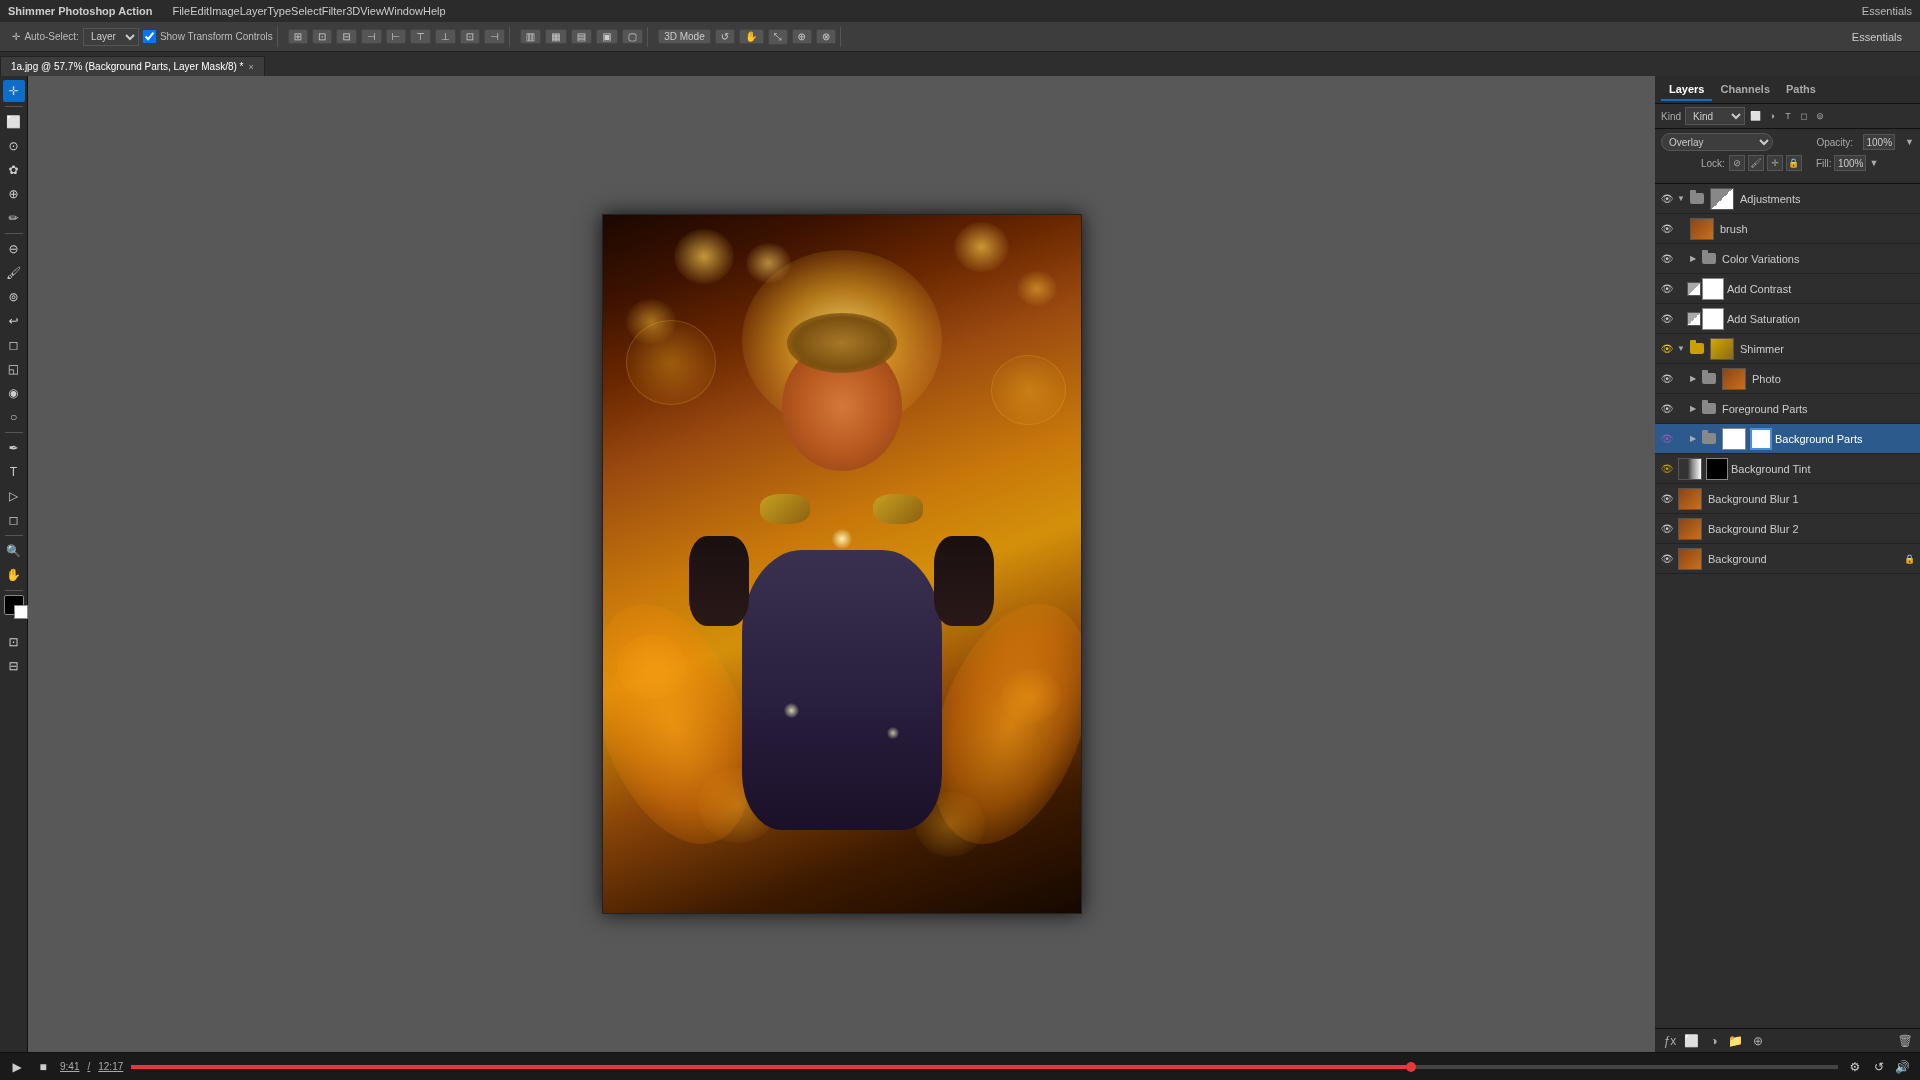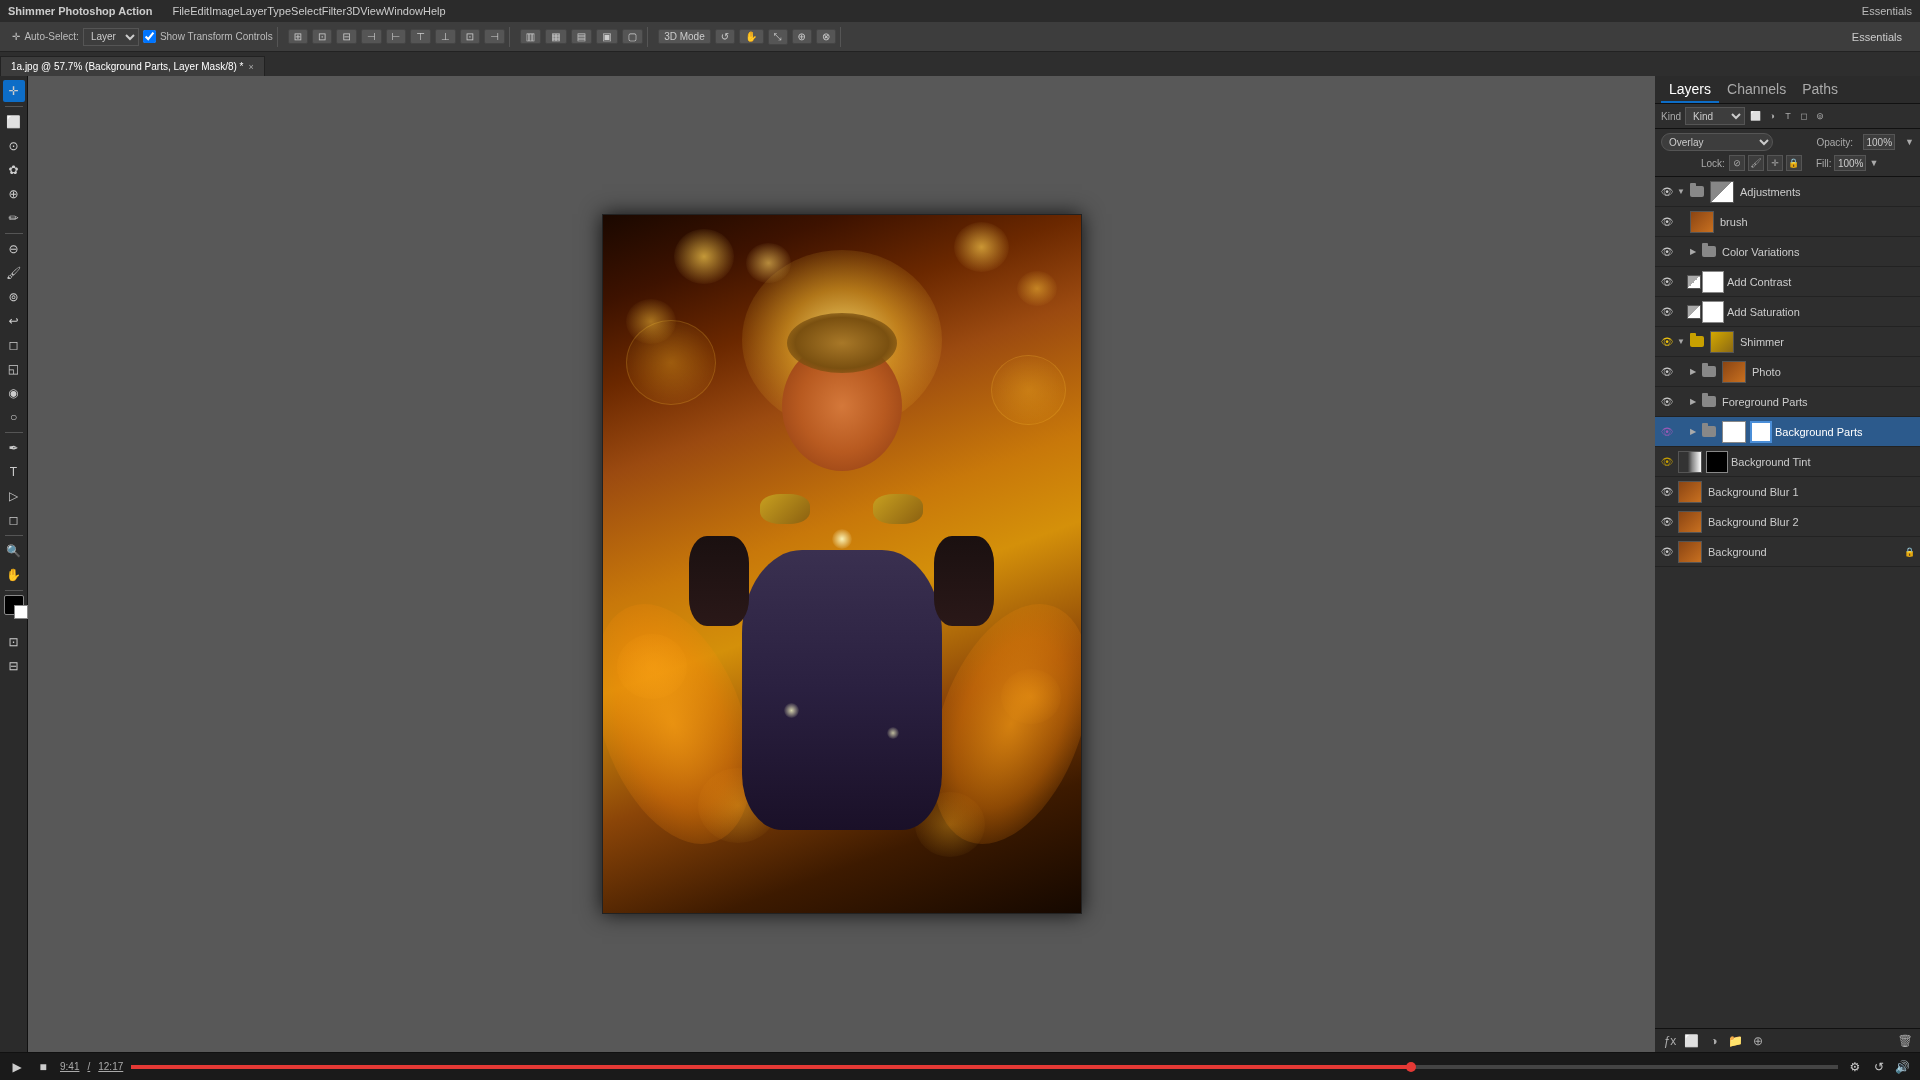--- a/index.html
+++ b/index.html
@@ -182,44 +182,45 @@
       display: flex;
       align-items: center;
       background: #2b2b2b;
       padding: 0 6px;
       height: 28px;
       border-bottom: 1px solid #111;
       flex-shrink: 0;
     }
     .panel-tab {
       padding: 4px 8px;
-      font-size: 14px;
+      font-size: 11px;
       color: #aaa;
       cursor: pointer;
       border-bottom: 2px solid transparent;
+      font-weight: bold;
     }
     .panel-tab.active {
       color: #fff;
       border-bottom: 2px solid #0d6dc7;
     }
 
     
     #layer-controls {
       padding: 4px 6px;
       background: #2e2e2e;
       border-bottom: 1px solid #111;
       flex-shrink: 0;
     }
     .layer-control-row {
       display: flex;
       align-items: center;
       gap: 4px;
       margin-bottom: 4px;
     }
-    .layer-control-row:last-child { margin-bottom: 1px; padding-left: 40px; }
+    .layer-control-row:last-child { margin-bottom: 8px; padding-left: 40px; }
     .layer-select {
       background: #3d3d3d;
       border: 1px solid #555;
       color: #ccc;
       font-size: 10px;
       padding: 1px 3px;
       height: 18px;
       cursor: pointer;
     }
     .layer-icon-row {

